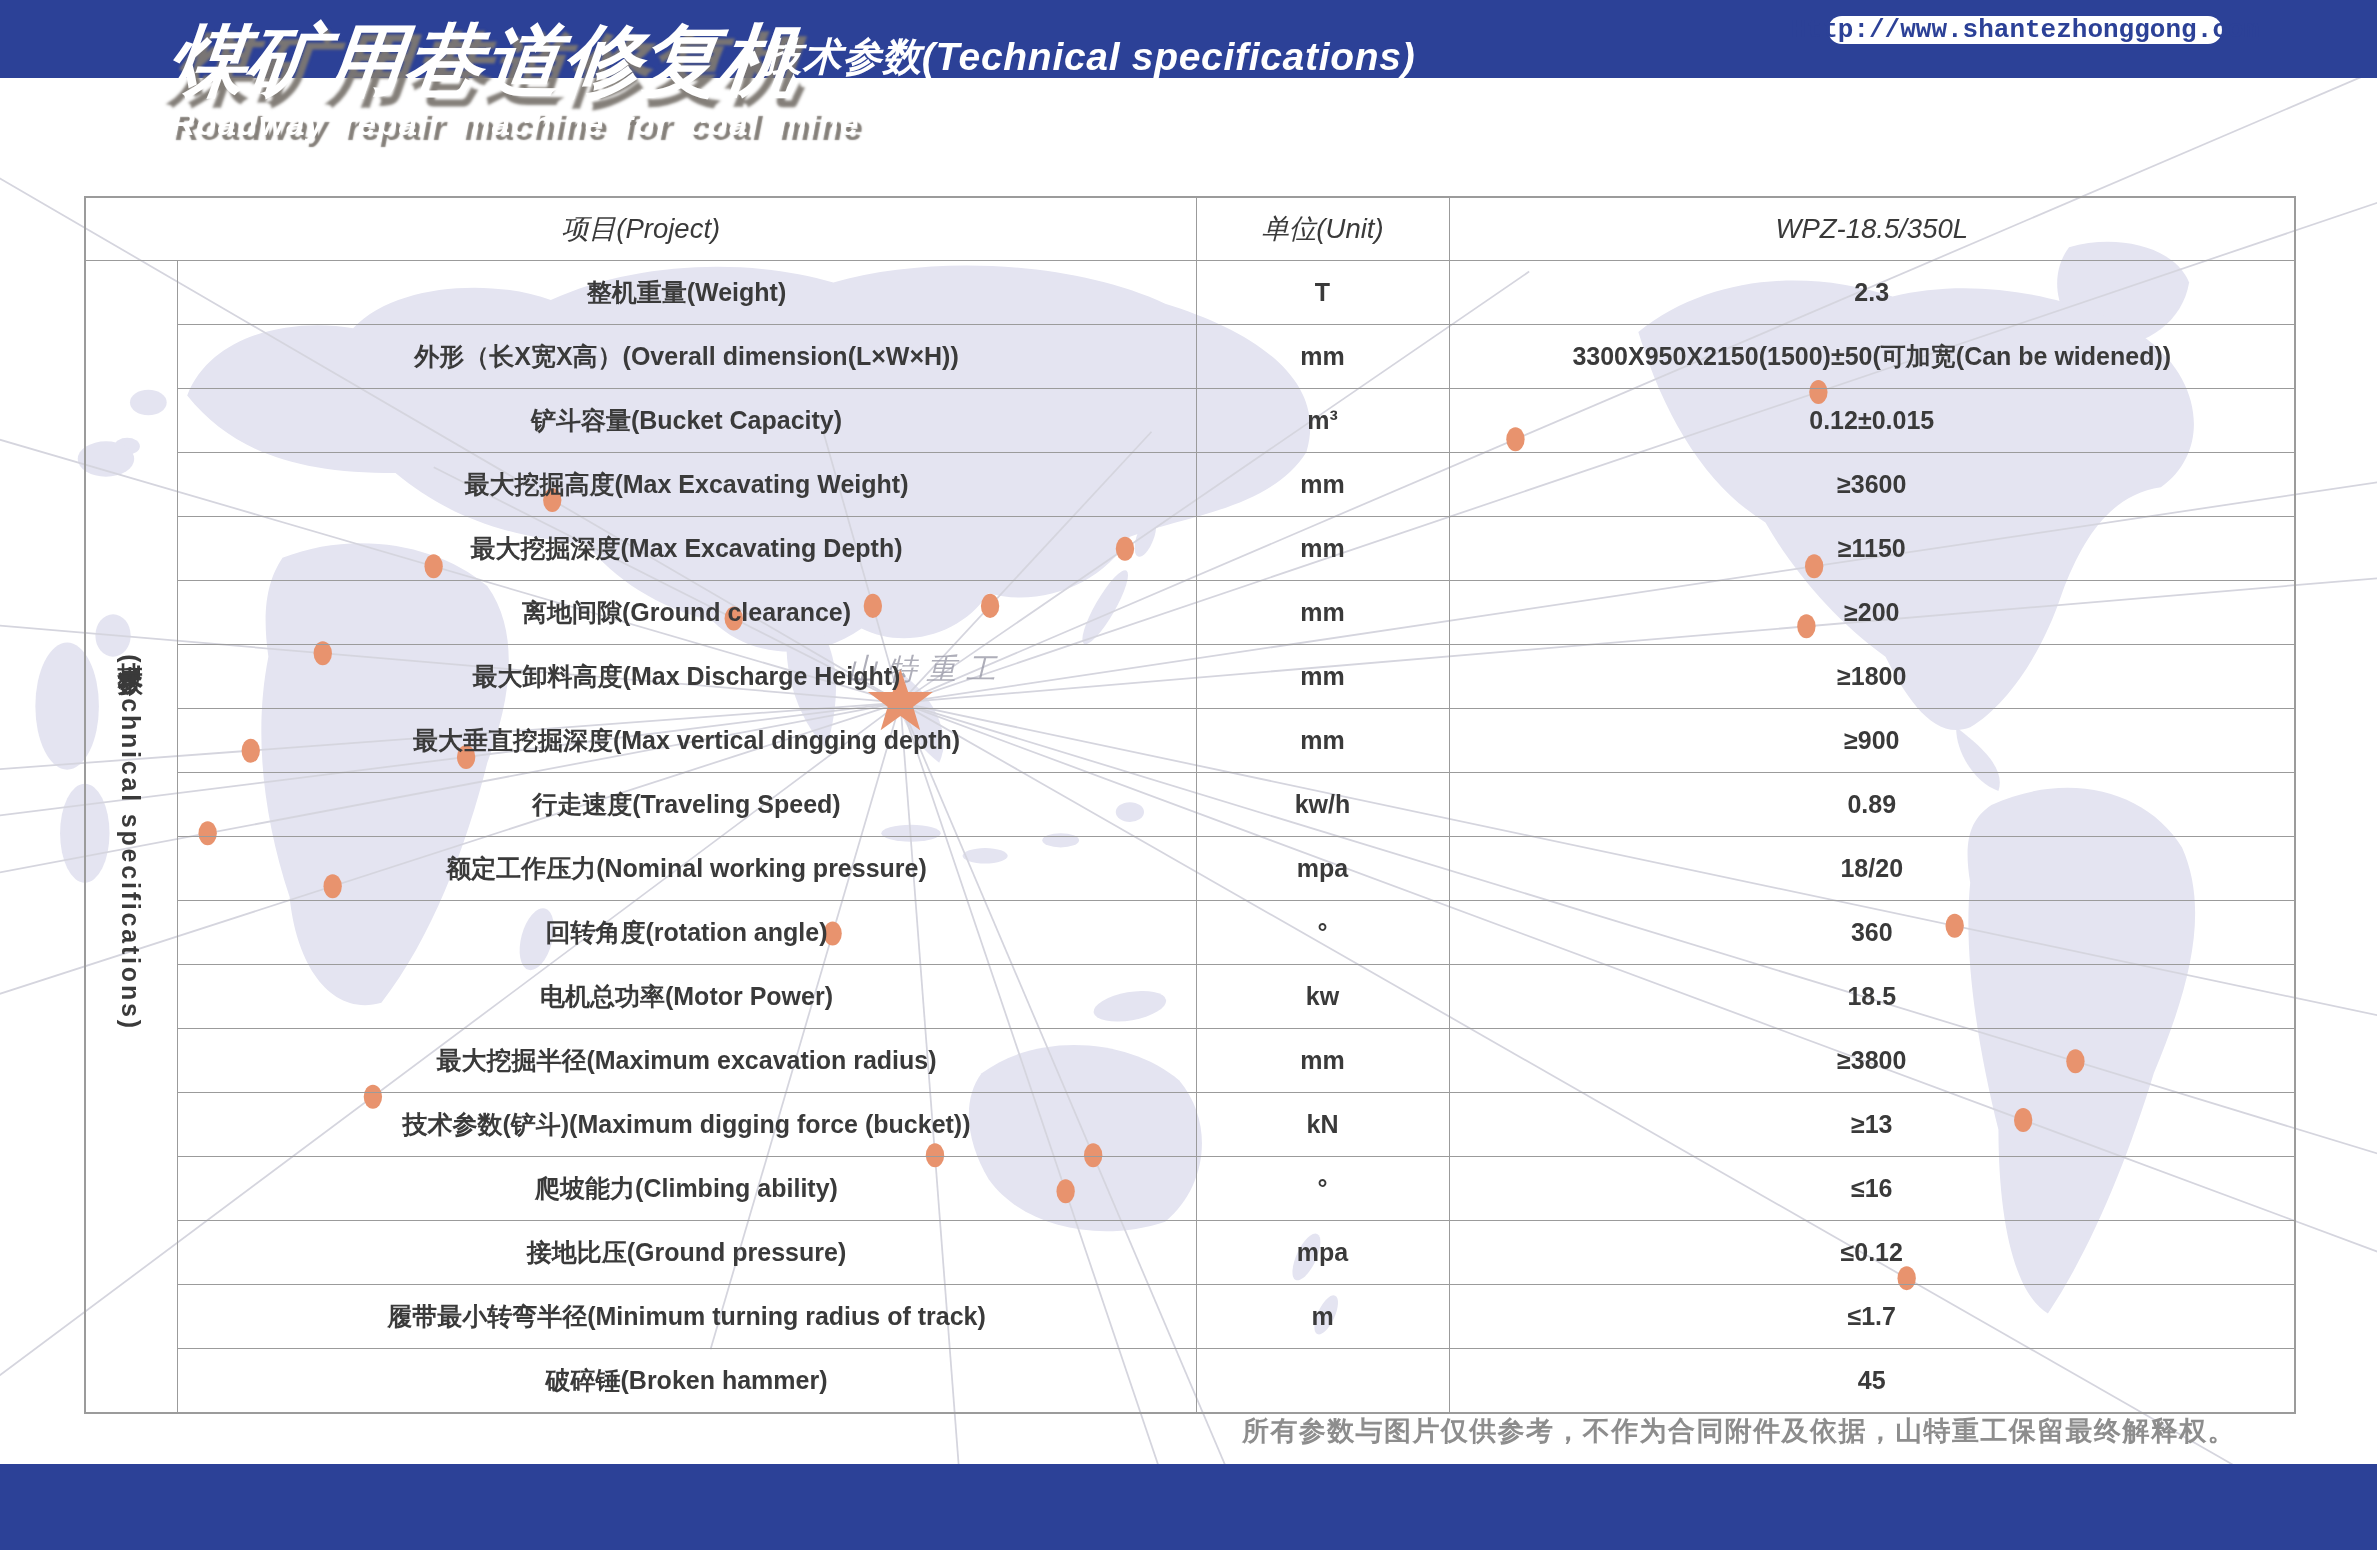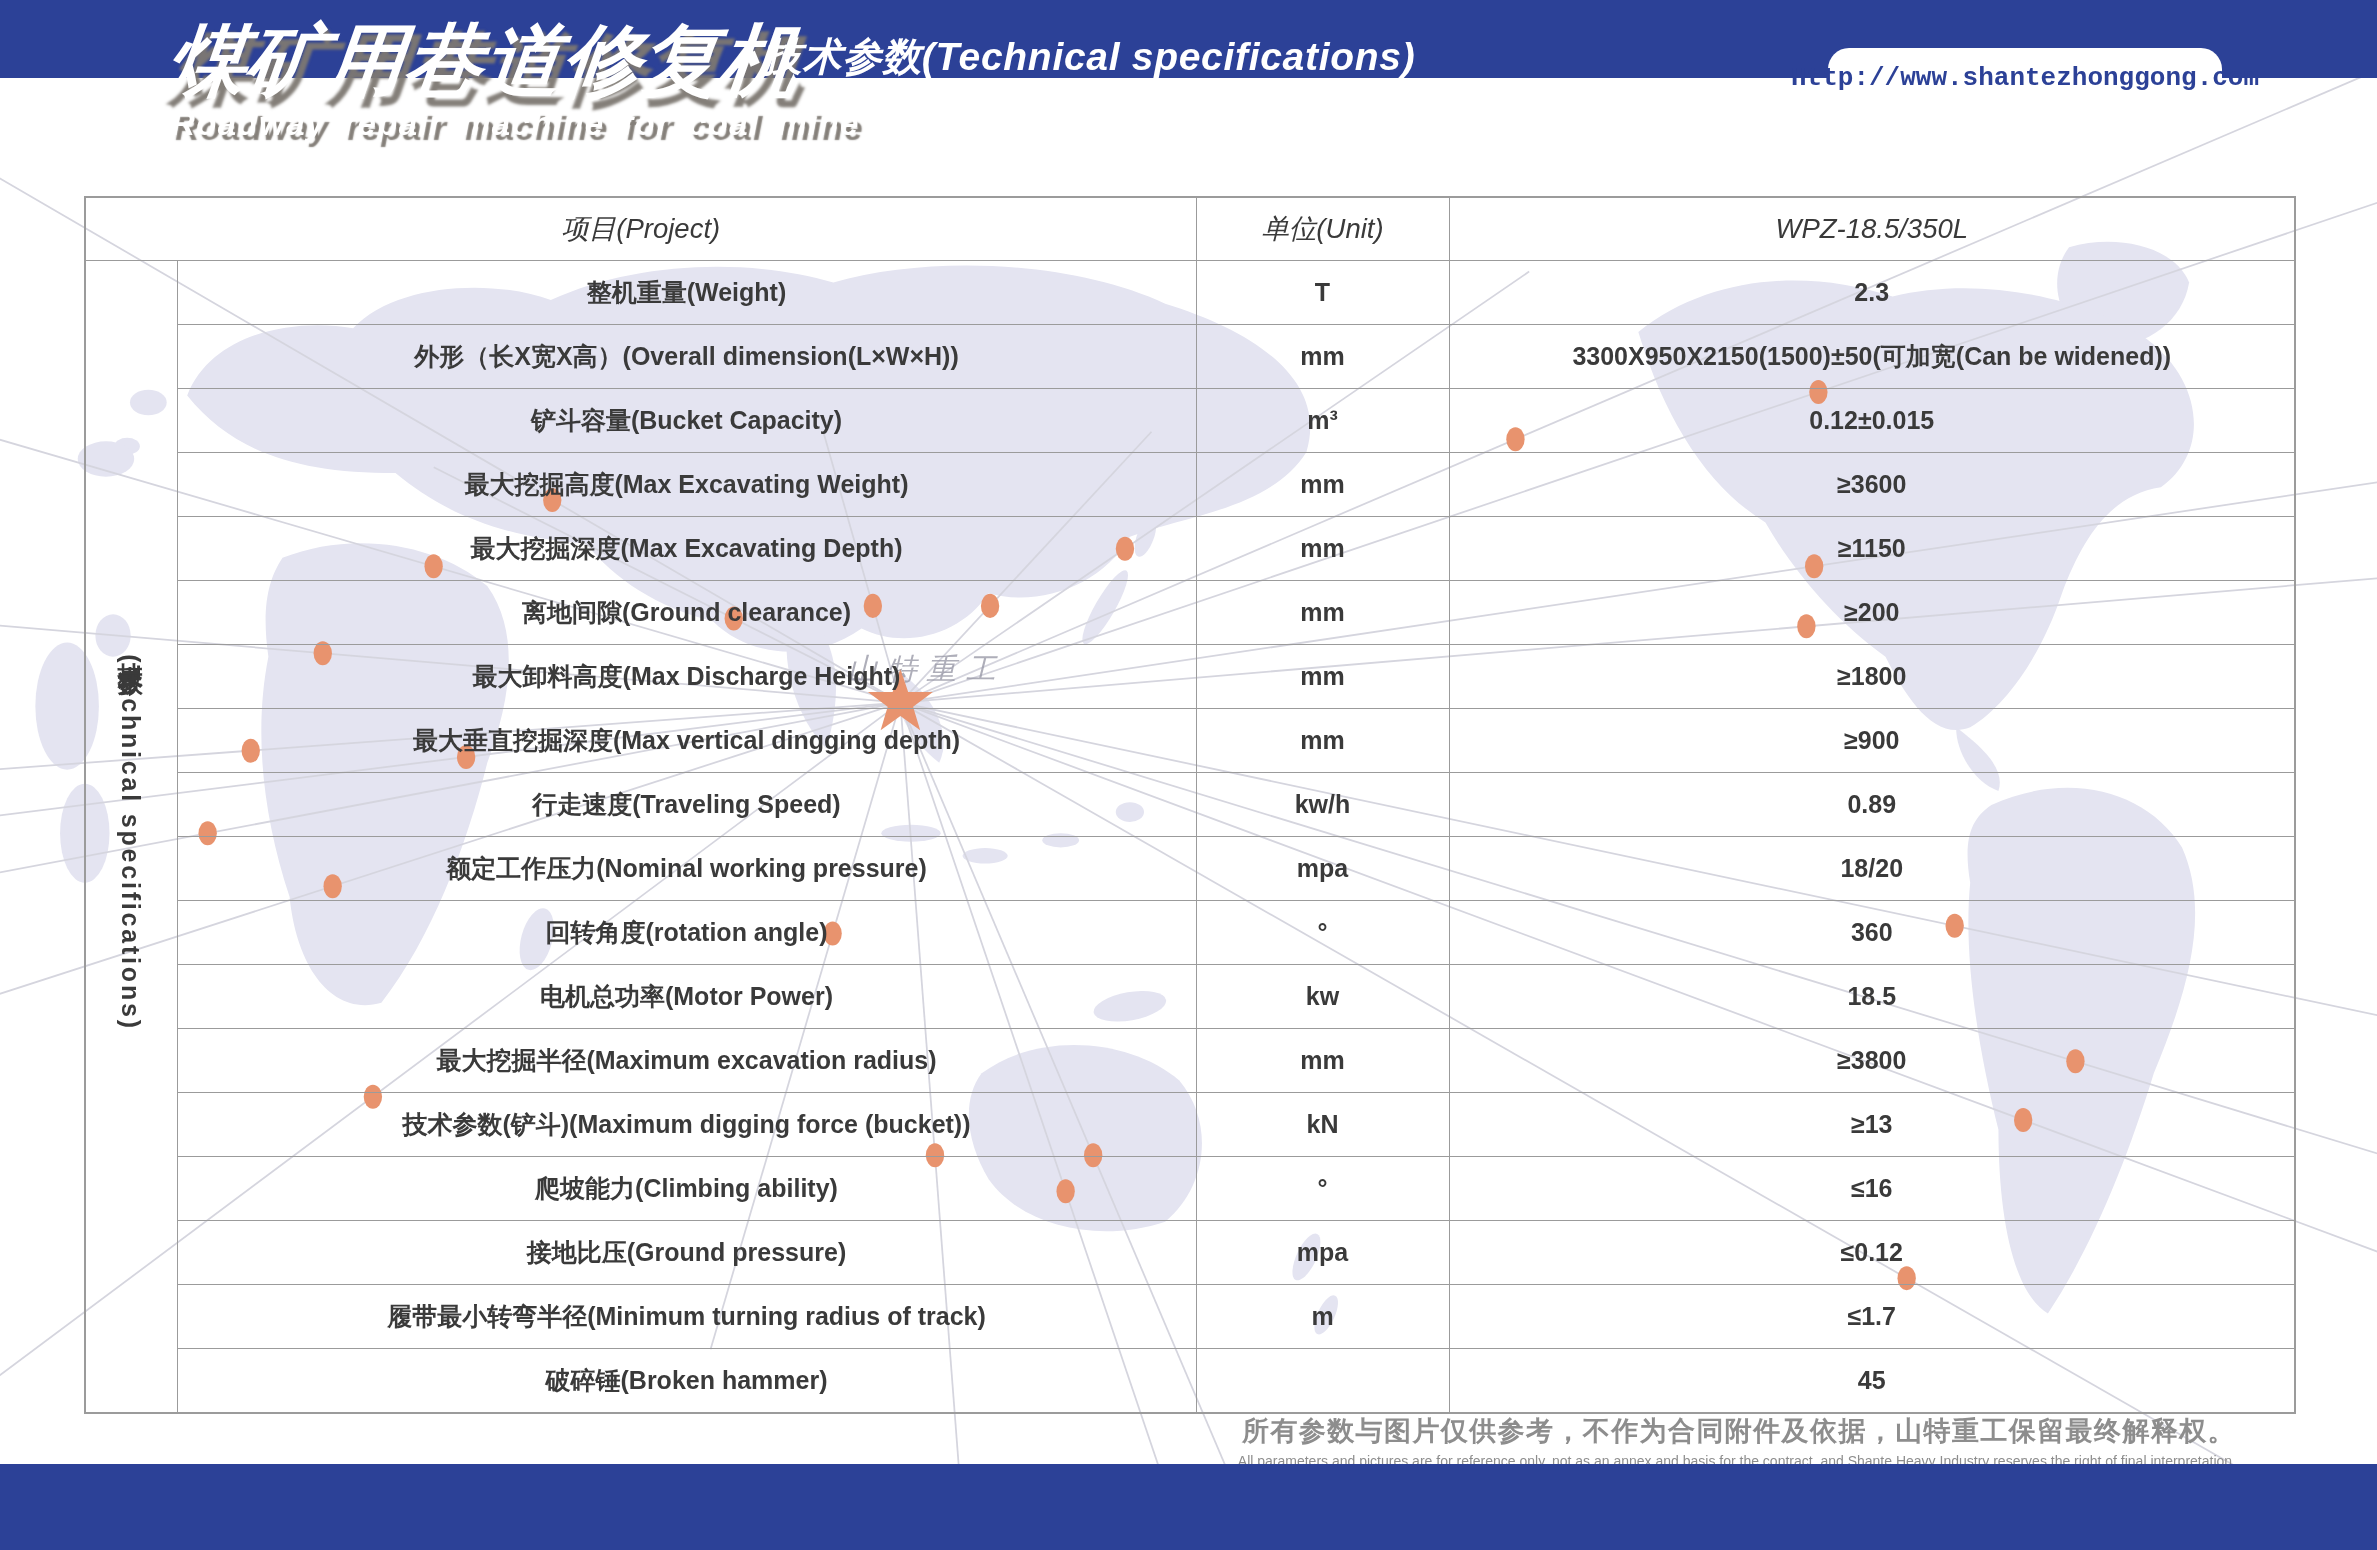--- a/index.html
+++ b/index.html
@@ -20,24 +20,24 @@
   .bottombar{position:absolute;left:0;top:1464px;width:2377px;height:86px;background:var(--blue);z-index:2;}
   .brand-title{position:absolute;left:167px;top:18.4px;z-index:3;color:#fff;
       font-size:79px;font-weight:bold;font-style:italic;line-height:1.1;white-space:nowrap;
       text-shadow:7px 8.5px 2.8px rgba(125,120,114,.95);transform:skewX(-6deg);
       font-family:"DejaVu Sans",sans-serif;}
   .brand-subtitle{position:absolute;left:171px;top:105px;z-index:3;color:#fff;
       font-size:33px;font-weight:bold;font-style:italic;letter-spacing:1.4px;word-spacing:7px;
       white-space:nowrap;text-shadow:4.2px 5px 1.4px rgba(125,120,114,.95);}
   .section-title{position:absolute;left:763px;top:30px;z-index:3;color:#fff;
       font-size:39px;font-weight:bold;font-style:italic;letter-spacing:0.7px;white-space:nowrap;}
-  .url-pill{position:absolute;left:1828px;top:16.2px;width:394px;height:60px;z-index:3;
+  .url-pill{position:absolute;left:1828px;top:16.2px;width:394px;height:28px;z-index:3;
       background:#fff;border-radius:21px;display:flex;align-items:center;justify-content:center;
       font-family:"Liberation Mono",monospace;font-weight:bold;font-size:26px;color:var(--blue);
-      cursor:pointer;white-space:nowrap;margin-top:32px;}
+      cursor:pointer;white-space:nowrap;}
   .spec-table{position:absolute;left:84px;top:196px;width:2210px;z-index:1;
       border-collapse:collapse;table-layout:fixed;color:var(--ink);
       border:2.1px solid var(--border);}
   .spec-table th,.spec-table td{border:1.4px solid var(--border);text-align:center;
       vertical-align:middle;background:transparent;overflow:hidden;white-space:nowrap;}
   .spec-table thead th{height:60px;font-size:27.5px;font-weight:400;font-style:italic;}
   .spec-table tbody td{height:61px;font-size:25px;font-weight:700;margin-left:16px;}
   .vlabel{writing-mode:vertical-lr;text-orientation:mixed;font-size:24px;letter-spacing:2.8px;
       white-space:nowrap;}
   .footer{position:absolute;right:141px;top:1413px;z-index:1;text-align:right;color:var(--gray);}
@@ -241,16 +241,15 @@
       <tr>
         <td class="cell-project">破碎锤(Broken hammer)</td>
         <td class="cell-unit"></td>
         <td class="cell-value">45</td>
       </tr>
     </tbody>
 </table>
 
 <div class="footer">
   <div class="footer-zh">所有参数与图片仅供参考，不作为合同附件及依据，山特重工保留最终解释权。</div>
-  <div class="footer-en">All parameters and pictures are for reference only, not as an annex and basis for the contract, and Shante Heavy Industry reserves the right of final interpretation.</div>
 </div>
 <div class="bottombar"></div>
 
 
 </body></html>

